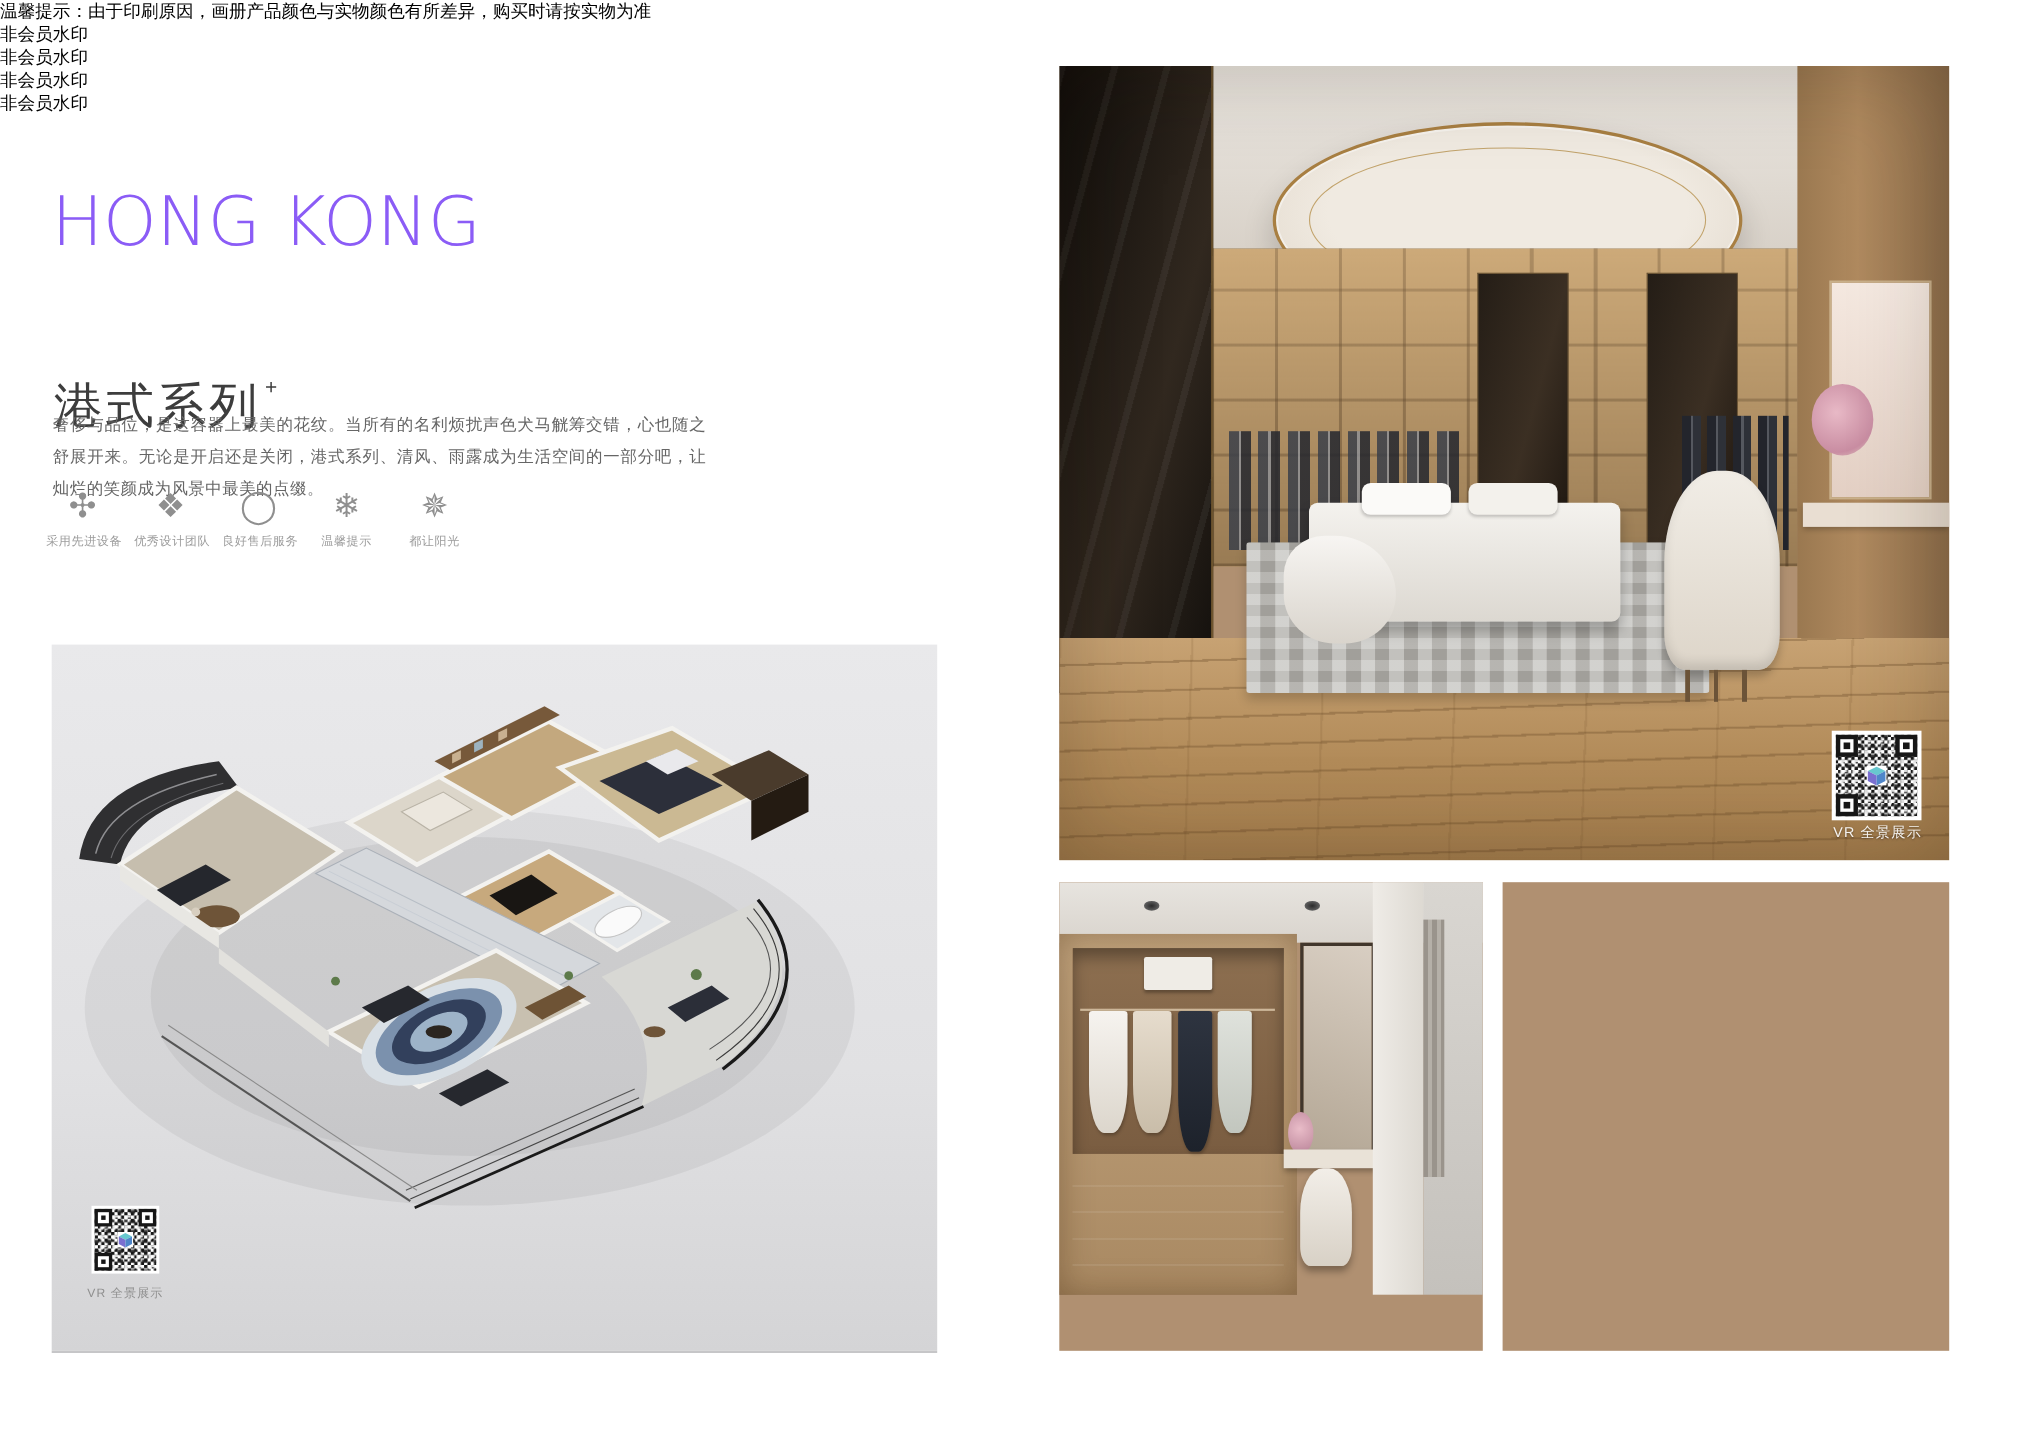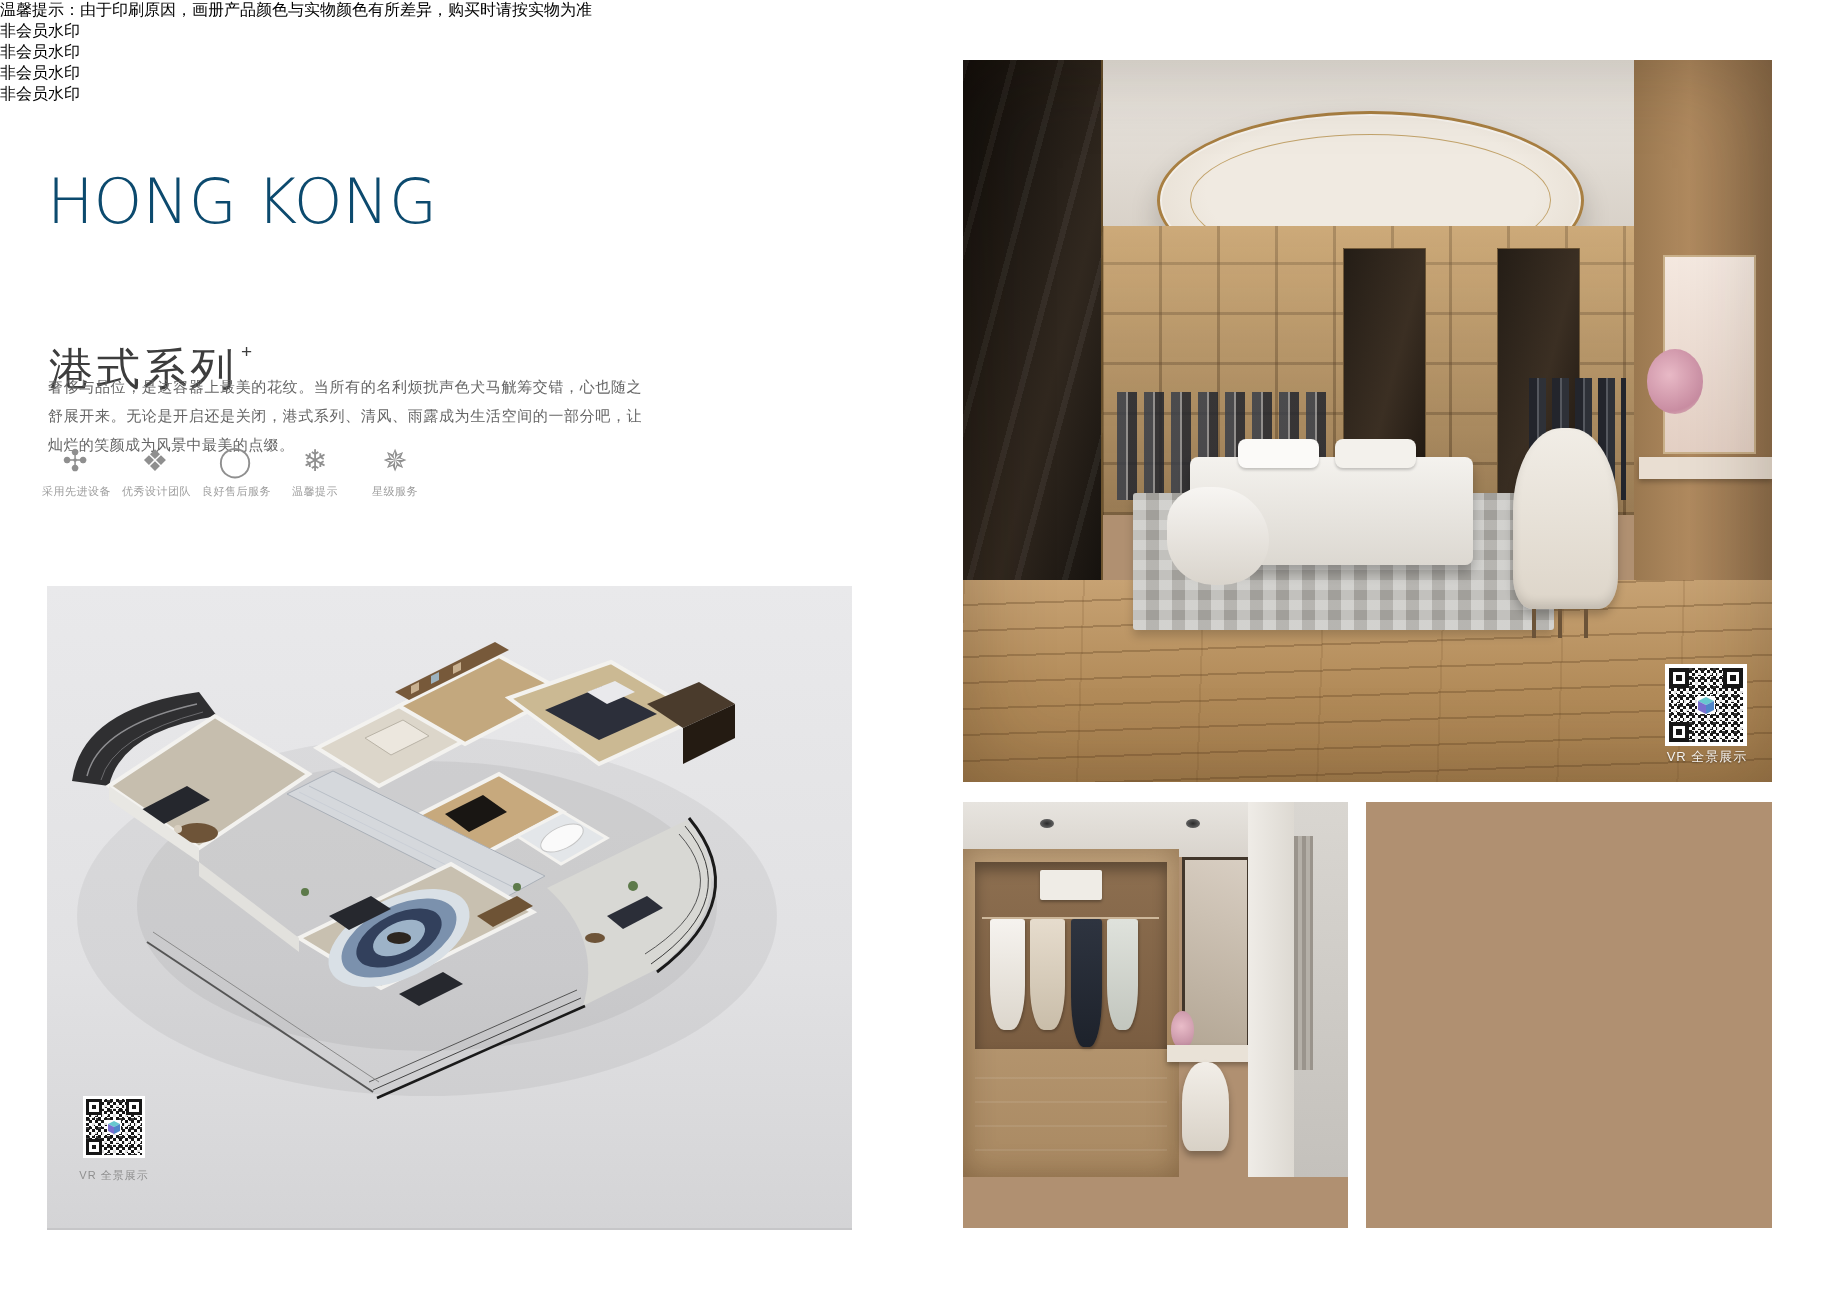--- a/index.html
+++ b/index.html
@@ -1,20 +1,20 @@
 <!DOCTYPE html>
 <html><head>
 <meta charset="utf-8">
 <style>
   html,body{margin:0;padding:0;background:#ffffff;}
   .page{position:relative;width:1836px;height:1307px;background:#ffffff;overflow:hidden;
         font-family:"Liberation Sans", sans-serif;}
 
   
-  .title-en{position:absolute;left:47px;top:168px;color:#0c4a6e;font-weight:200;
+  .title-en{position:absolute;left:47px;top:168px;color:#8b5cf6;font-weight:200;
             font-size:62px;line-height:67px;letter-spacing:0px;font-family:"DejaVu Sans","Liberation Sans",sans-serif;}
   .title-cn{position:absolute;left:49px;top:300px;color:#3d3d3d;font-size:44px;letter-spacing:3px;font-weight:500;margin-top:40px;}
   .title-cn sup{font-size:19px;color:#3d3d3d;vertical-align:26px;margin-left:4px;font-weight:400;}
   .desc{position:absolute;left:48px;top:372px;width:594px;margin:0;color:#666666;font-size:15px;
         line-height:29px;letter-spacing:0.4px;text-align:justify;}
 
   .features{position:absolute;left:42px;top:443px;display:flex;gap:14px;}
   .feature{width:66px;text-align:center;}
   .feature .glyph{display:block;font-size:30px;line-height:36px;color:#8f8f8f;font-weight:200;}
   .feature .flabel{display:block;margin-top:5px;font-size:11px;color:#9c9c9c;letter-spacing:0.5px;white-space:nowrap;}
@@ -208,21 +208,21 @@
     <div class="feature">
       <span class="glyph">◯</span>
       <span class="flabel">良好售后服务</span>
     </div>
     <div class="feature">
       <span class="glyph">❄</span>
       <span class="flabel">温馨提示</span>
     </div>
     <div class="feature">
       <span class="glyph">✵</span>
-      <span class="flabel">星级服务</span>
+      <span class="flabel">都让阳光</span>
     </div>
   </div>
 
   <div class="floorplan">
     <svg class="fp-svg" width="805" height="642" viewBox="0 0 805 642">
       <ellipse cx="380" cy="330" rx="350" ry="180" fill="#000000" opacity="0.05"></ellipse>
       <ellipse cx="380" cy="320" rx="290" ry="145" fill="#000000" opacity="0.05"></ellipse>
 
       <path d="M 25,195 Q 35,122 152,106 L 170,130 Q 74,145 62,200 Z" fill="#2f2f31"></path>
       <path d="M 40,190 Q 52,140 150,118" stroke="#8d8d90" stroke-width="1.4" fill="none"></path>

